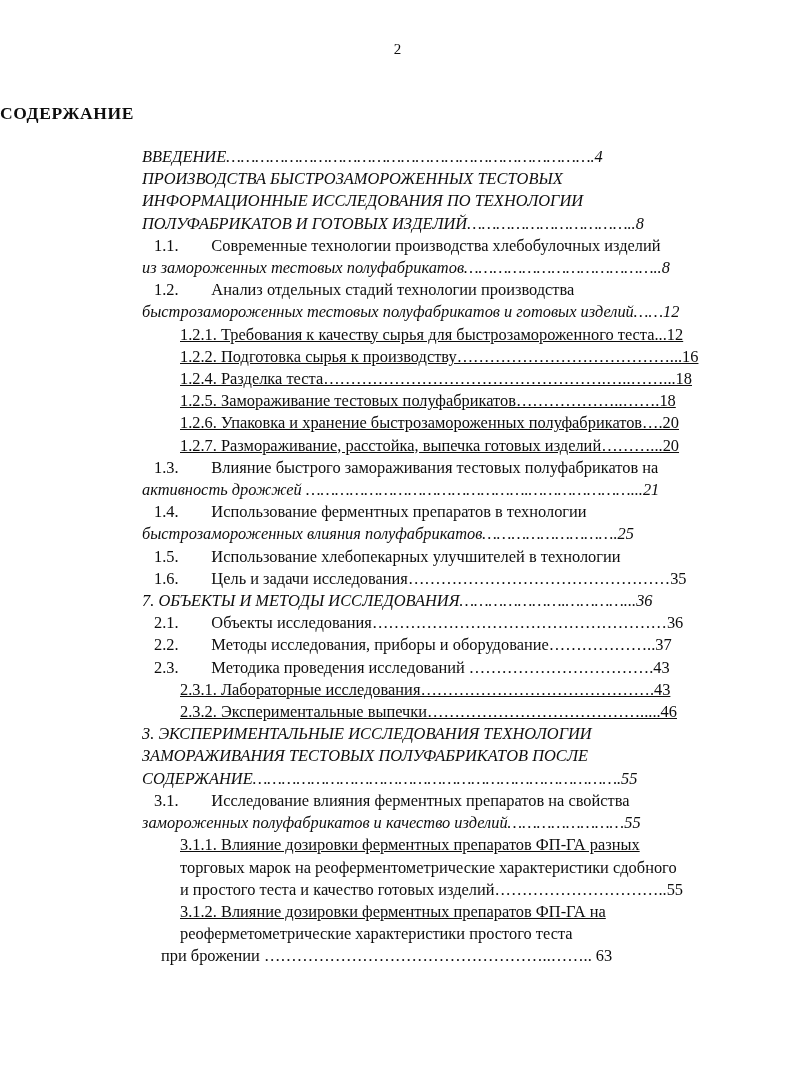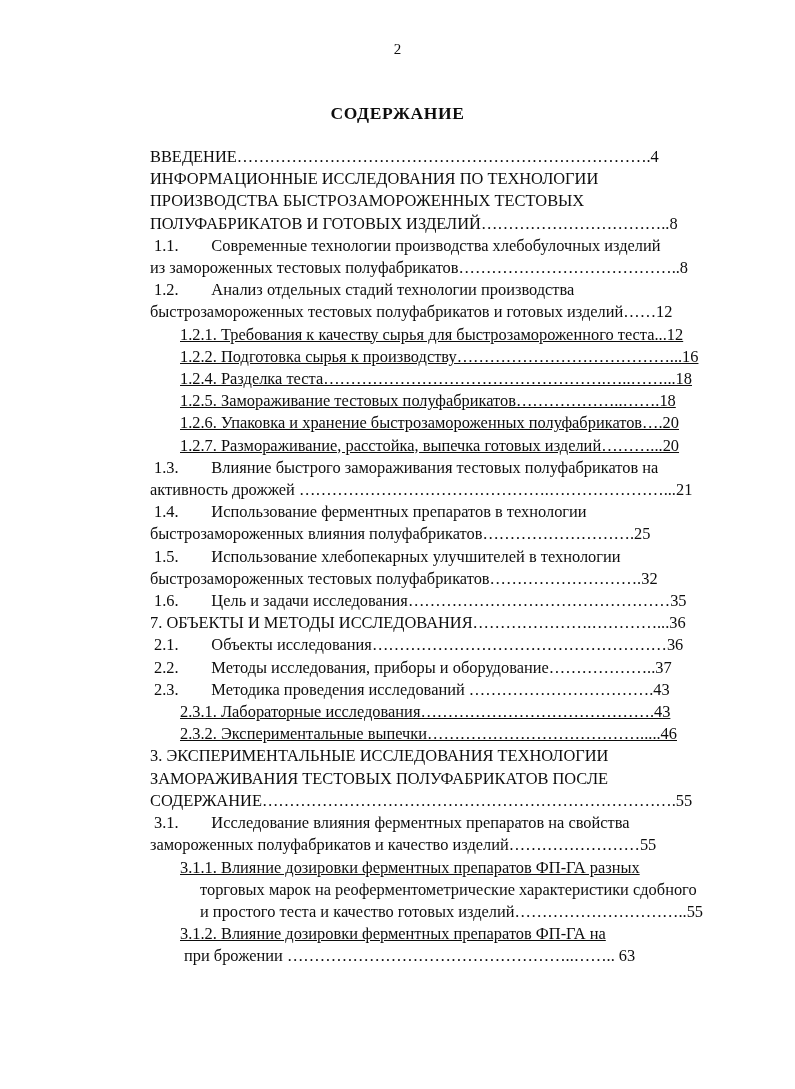--- a/index.html
+++ b/index.html
@@ -29,87 +29,87 @@
     width: 795px;
     text-align: center;
     font-size: 15px;
     line-height: 18px;
   }
   .toc-title {
     position: absolute;
     left: 0;
     top: 102px;
     width: 795px;
-    text-align: center;
+    text-align: left;
     font-size: 17.5px;
     font-weight: bold;
     letter-spacing: 0.6px;
     line-height: 22px;
   }
   .toc {
     position: absolute;
     left: 142px;
     top: 146px;
     width: 596px;
   }
   .entry {
     font-size: 16.4px;
     line-height: 22.2px;
     white-space: nowrap;
     overflow: hidden;
   }
   
-  .lvl0 { margin-left: 8px; }
+  .lvl0 { margin-left: 0px; font-style: italic; }
   .lvl1 { margin-left: 12px; }
   .lvl2 { margin-left: 38px; text-decoration: underline; }
-  .lvl-cont2 { margin-left: 58px; }
-  .lvl-cont3 { margin-left: 42px; }
+  .lvl-cont2 { margin-left: 38px; }
+  .lvl-cont3 { margin-left: 19px; }
 </style>
 </head>
 <body>
 
 <div class="page">
 
   <div class="page-number">2</div>
 
   <div class="toc-title">СОДЕРЖАНИЕ</div>
 
   <div class="toc" id="toc-list">
       <div class="entry lvl0">ВВЕДЕНИЕ………………………………………………………………….4</div>
+      <div class="entry lvl0">ПРОИЗВОДСТВА БЫСТРОЗАМОРОЖЕННЫХ ТЕСТОВЫХ</div>
       <div class="entry lvl0">ИНФОРМАЦИОННЫЕ ИССЛЕДОВАНИЯ ПО ТЕХНОЛОГИИ</div>
-      <div class="entry lvl0">ПРОИЗВОДСТВА БЫСТРОЗАМОРОЖЕННЫХ ТЕСТОВЫХ</div>
       <div class="entry lvl0">ПОЛУФАБРИКАТОВ И ГОТОВЫХ ИЗДЕЛИЙ……………………………..8</div>
       <div class="entry lvl1">1.1.&nbsp;&nbsp;&nbsp;&nbsp;&nbsp;&nbsp;&nbsp;&nbsp;Современные технологии производства хлебобулочных изделий</div>
       <div class="entry lvl0">из замороженных тестовых полуфабрикатов…………………………………..8</div>
       <div class="entry lvl1">1.2.&nbsp;&nbsp;&nbsp;&nbsp;&nbsp;&nbsp;&nbsp;&nbsp;Анализ отдельных стадий технологии производства</div>
       <div class="entry lvl0">быстрозамороженных тестовых полуфабрикатов и готовых изделий……12</div>
       <div class="entry lvl2">1.2.1. Требования к качеству сырья для быстрозамороженного теста...12</div>
       <div class="entry lvl2">1.2.2. Подготовка сырья к производству…………………………………...16</div>
       <div class="entry lvl2">1.2.4. Разделка теста…………………………………………….…..……...18</div>
       <div class="entry lvl2">1.2.5. Замораживание тестовых полуфабрикатов………………..…….18</div>
       <div class="entry lvl2">1.2.6. Упаковка и хранение быстрозамороженных полуфабрикатов….20</div>
       <div class="entry lvl2">1.2.7. Размораживание, расстойка, выпечка готовых изделий………...20</div>
       <div class="entry lvl1">1.3.&nbsp;&nbsp;&nbsp;&nbsp;&nbsp;&nbsp;&nbsp;&nbsp;Влияние быстрого замораживания тестовых полуфабрикатов на</div>
       <div class="entry lvl0">активность дрожжей ……………………………………….…………………...21</div>
       <div class="entry lvl1">1.4.&nbsp;&nbsp;&nbsp;&nbsp;&nbsp;&nbsp;&nbsp;&nbsp;Использование ферментных препаратов в технологии</div>
       <div class="entry lvl0">быстрозамороженных влияния полуфабрикатов……………………….25</div>
       <div class="entry lvl1">1.5.&nbsp;&nbsp;&nbsp;&nbsp;&nbsp;&nbsp;&nbsp;&nbsp;Использование хлебопекарных улучшителей в технологии</div>
-      <div class="entry lvl0">быстрозамороженных тестовых полуфабрикатов……………………….32</div>
       <div class="entry lvl1">1.6.&nbsp;&nbsp;&nbsp;&nbsp;&nbsp;&nbsp;&nbsp;&nbsp;Цель и задачи исследования…………………………………………35</div>
       <div class="entry lvl0">7. ОБЪЕКТЫ И МЕТОДЫ ИССЛЕДОВАНИЯ………………….…………...36</div>
       <div class="entry lvl1">2.1.&nbsp;&nbsp;&nbsp;&nbsp;&nbsp;&nbsp;&nbsp;&nbsp;Объекты исследования………………………………………………36</div>
       <div class="entry lvl1">2.2.&nbsp;&nbsp;&nbsp;&nbsp;&nbsp;&nbsp;&nbsp;&nbsp;Методы исследования, приборы и оборудование………………..37</div>
       <div class="entry lvl1">2.3.&nbsp;&nbsp;&nbsp;&nbsp;&nbsp;&nbsp;&nbsp;&nbsp;Методика проведения исследований …………………………….43</div>
       <div class="entry lvl2">2.3.1. Лабораторные исследования…………………………………….43</div>
       <div class="entry lvl2">2.3.2. Экспериментальные выпечки………………………………….....46</div>
       <div class="entry lvl0">3. ЭКСПЕРИМЕНТАЛЬНЫЕ ИССЛЕДОВАНИЯ ТЕХНОЛОГИИ</div>
       <div class="entry lvl0">ЗАМОРАЖИВАНИЯ ТЕСТОВЫХ ПОЛУФАБРИКАТОВ ПОСЛЕ</div>
       <div class="entry lvl0">СОДЕРЖАНИЕ………………………………………………………………….55</div>
       <div class="entry lvl1">3.1.&nbsp;&nbsp;&nbsp;&nbsp;&nbsp;&nbsp;&nbsp;&nbsp;Исследование влияния ферментных препаратов на свойства</div>
       <div class="entry lvl0">замороженных полуфабрикатов и качество изделий……………………55</div>
       <div class="entry lvl2">3.1.1. Влияние дозировки ферментных препаратов ФП-ГА разных</div>
       <div class="entry lvl-cont2">торговых марок на реоферментометрические характеристики сдобного</div>
       <div class="entry lvl-cont2">и простого теста и качество готовых изделий…………………………..55</div>
       <div class="entry lvl2">3.1.2. Влияние дозировки ферментных препаратов ФП-ГА на</div>
+      <div class="entry lvl-cont2">реоферметометрические характеристики простого теста</div>
       <div class="entry lvl-cont3"> при брожении ……………………………………………..…….. 63</div>
     </div>
 
 </div>
 
 </body></html>

